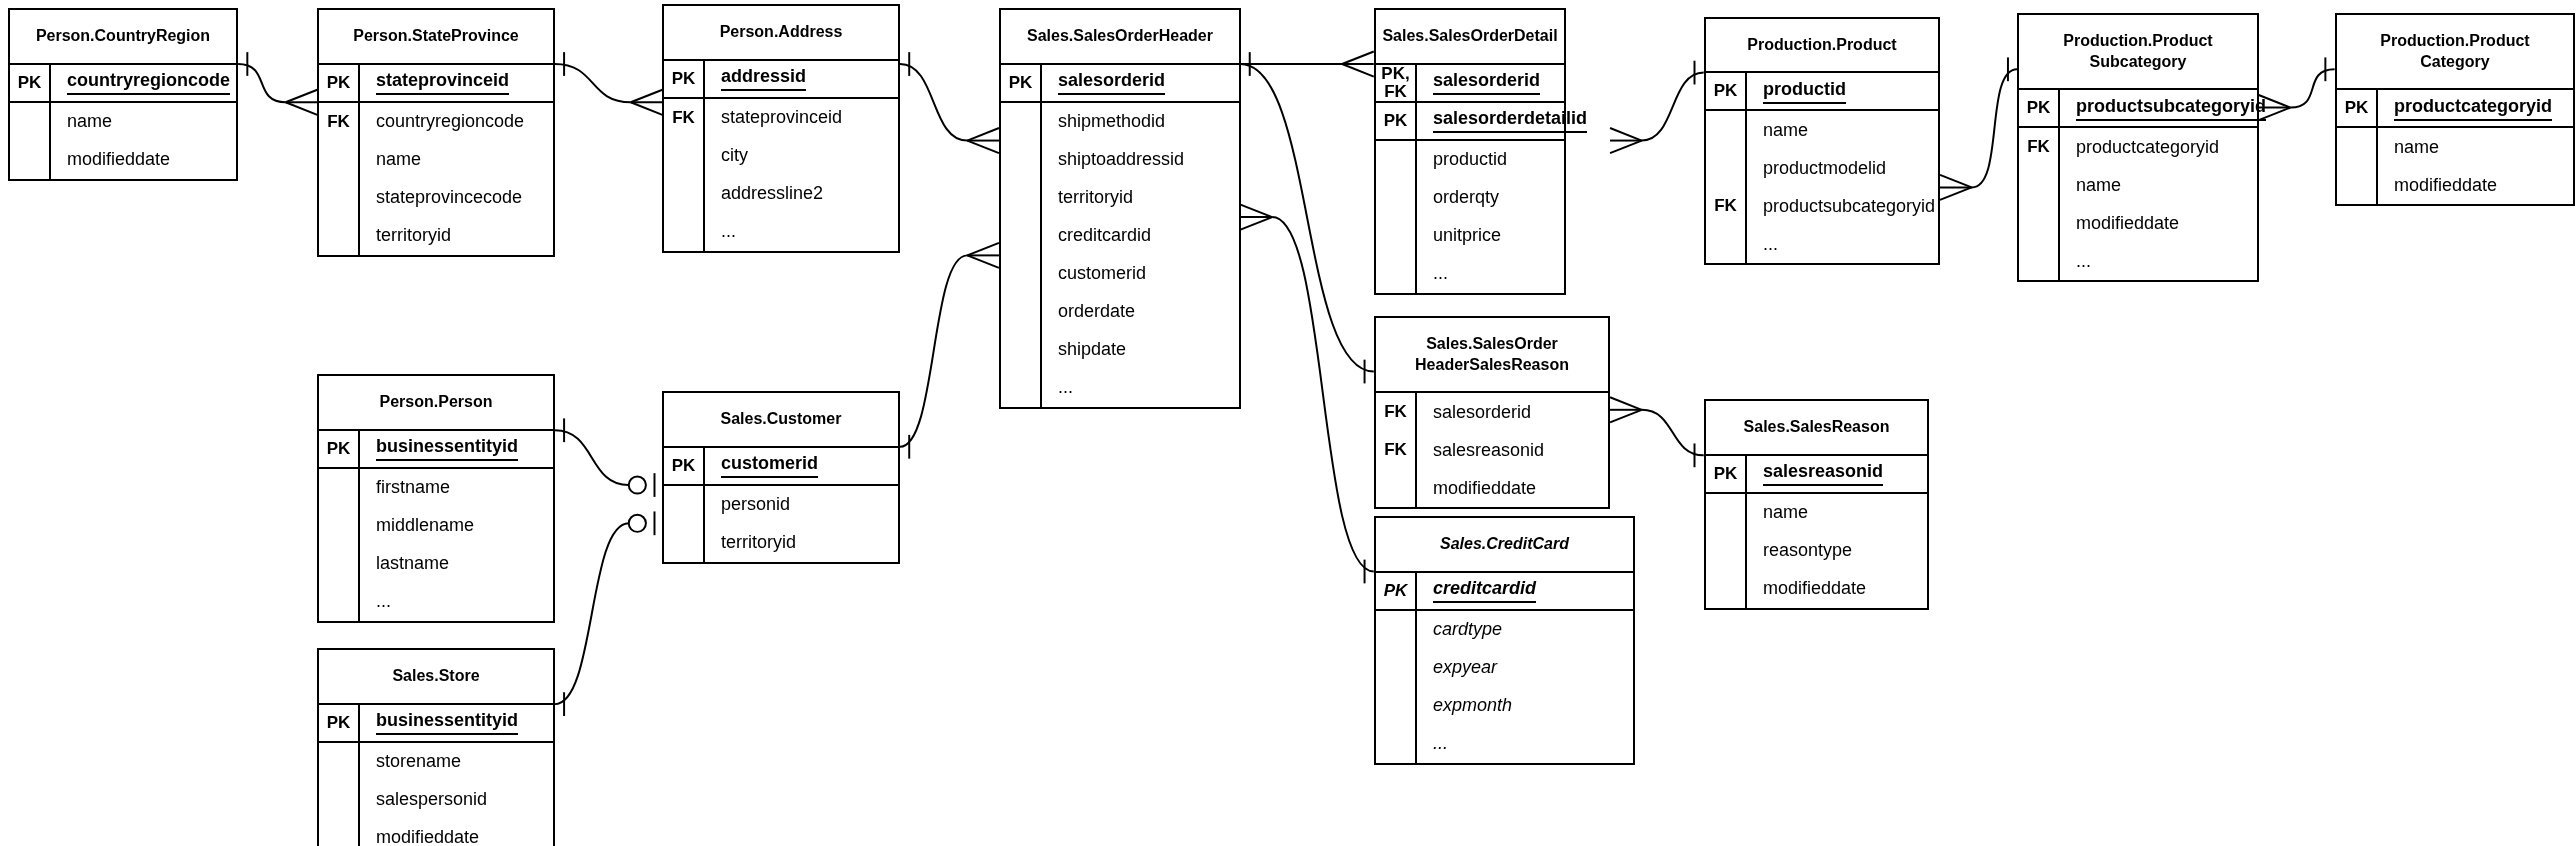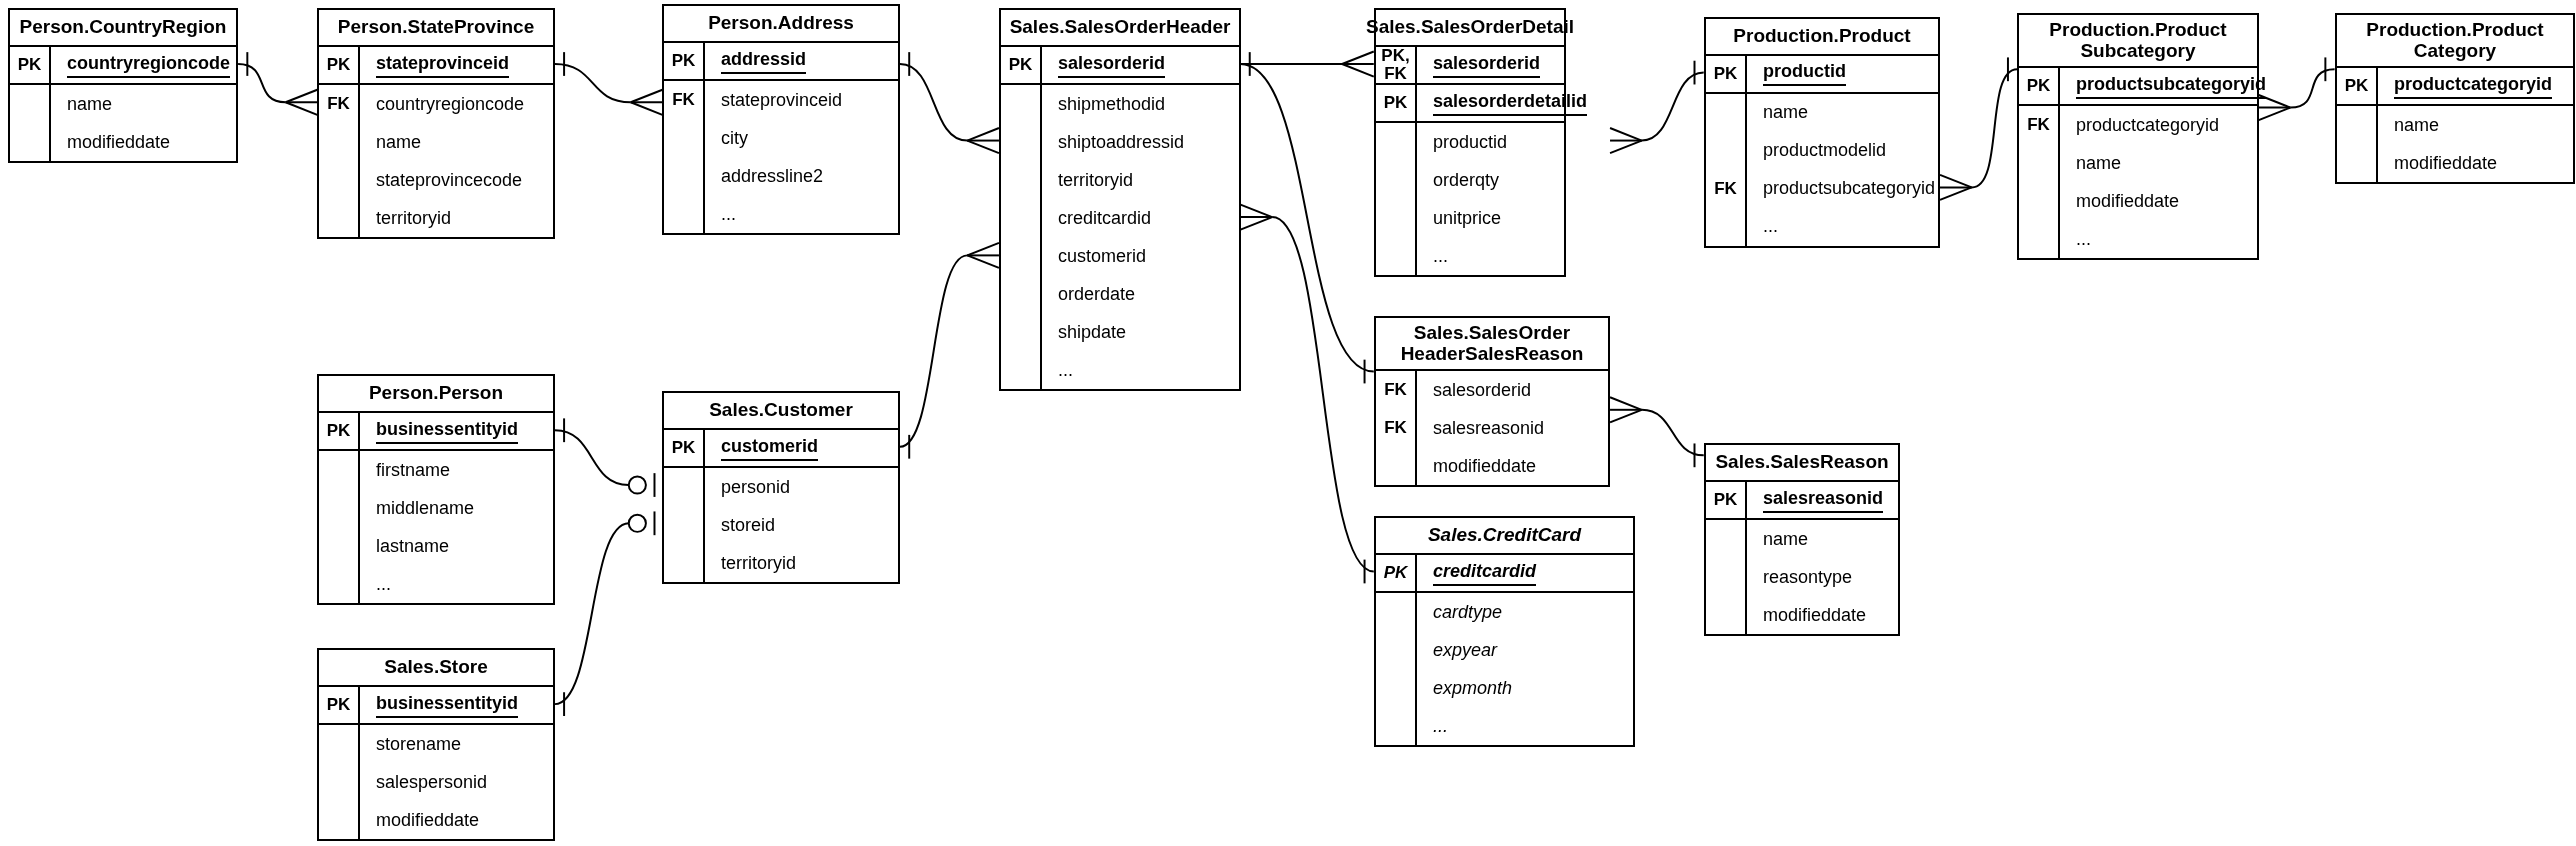--- a/index.html
+++ b/index.html
@@ -23,25 +23,25 @@
     background: #fff;
   }
   .erd-title {
     box-sizing: border-box;
     min-height: 37px;
     border-bottom: 2px solid #000;
     display: flex;
     align-items: center;
     justify-content: center;
     font-weight: bold;
-    font-size: 19px;
+    font-size: 16px;
     line-height: 20.5px;
     text-align: center;
     white-space: pre-line;
-    padding: 5px 4px;
+    padding: 16px 4px;
   }
   .erd-row {
     box-sizing: border-box;
     height: 38px;
     display: flex;
     align-items: stretch;
   }
   .erd-row.sep { border-bottom: 2px solid #000; }
   .erd-key {
     box-sizing: border-box;
@@ -458,26 +458,20 @@
         </div>
         <div class="erd-row">
           <div class="erd-key"></div>
           <div class="erd-field">
             <span class="fieldname">personid</span>
           </div>
         </div>
         <div class="erd-row">
           <div class="erd-key"></div>
           <div class="erd-field">
-            <span class="fieldname">storeid</span>
-          </div>
-        </div>
-        <div class="erd-row">
-          <div class="erd-key"></div>
-          <div class="erd-field">
             <span class="fieldname">territoryid</span>
           </div>
         </div>
       </div>
       <div class="erd-table" style="left: 1374px; top: 316px; width: 236px;">
         <div class="erd-title">Sales.SalesOrder
 HeaderSalesReason</div>
         <div class="erd-row">
           <div class="erd-key">FK</div>
           <div class="erd-field">
@@ -490,21 +484,21 @@
             <span class="fieldname">salesreasonid</span>
           </div>
         </div>
         <div class="erd-row">
           <div class="erd-key"></div>
           <div class="erd-field">
             <span class="fieldname">modifieddate</span>
           </div>
         </div>
       </div>
-      <div class="erd-table" style="left: 1704px; top: 399px; width: 196px; margin-top: 44px;">
+      <div class="erd-table" style="left: 1704px; top: 399px; width: 225px;">
         <div class="erd-title">Sales.SalesReason</div>
         <div class="erd-row sep">
           <div class="erd-key">PK</div>
           <div class="erd-field pk">
             <span class="fieldname">salesreasonid</span>
           </div>
         </div>
         <div class="erd-row">
           <div class="erd-key"></div>
           <div class="erd-field">

